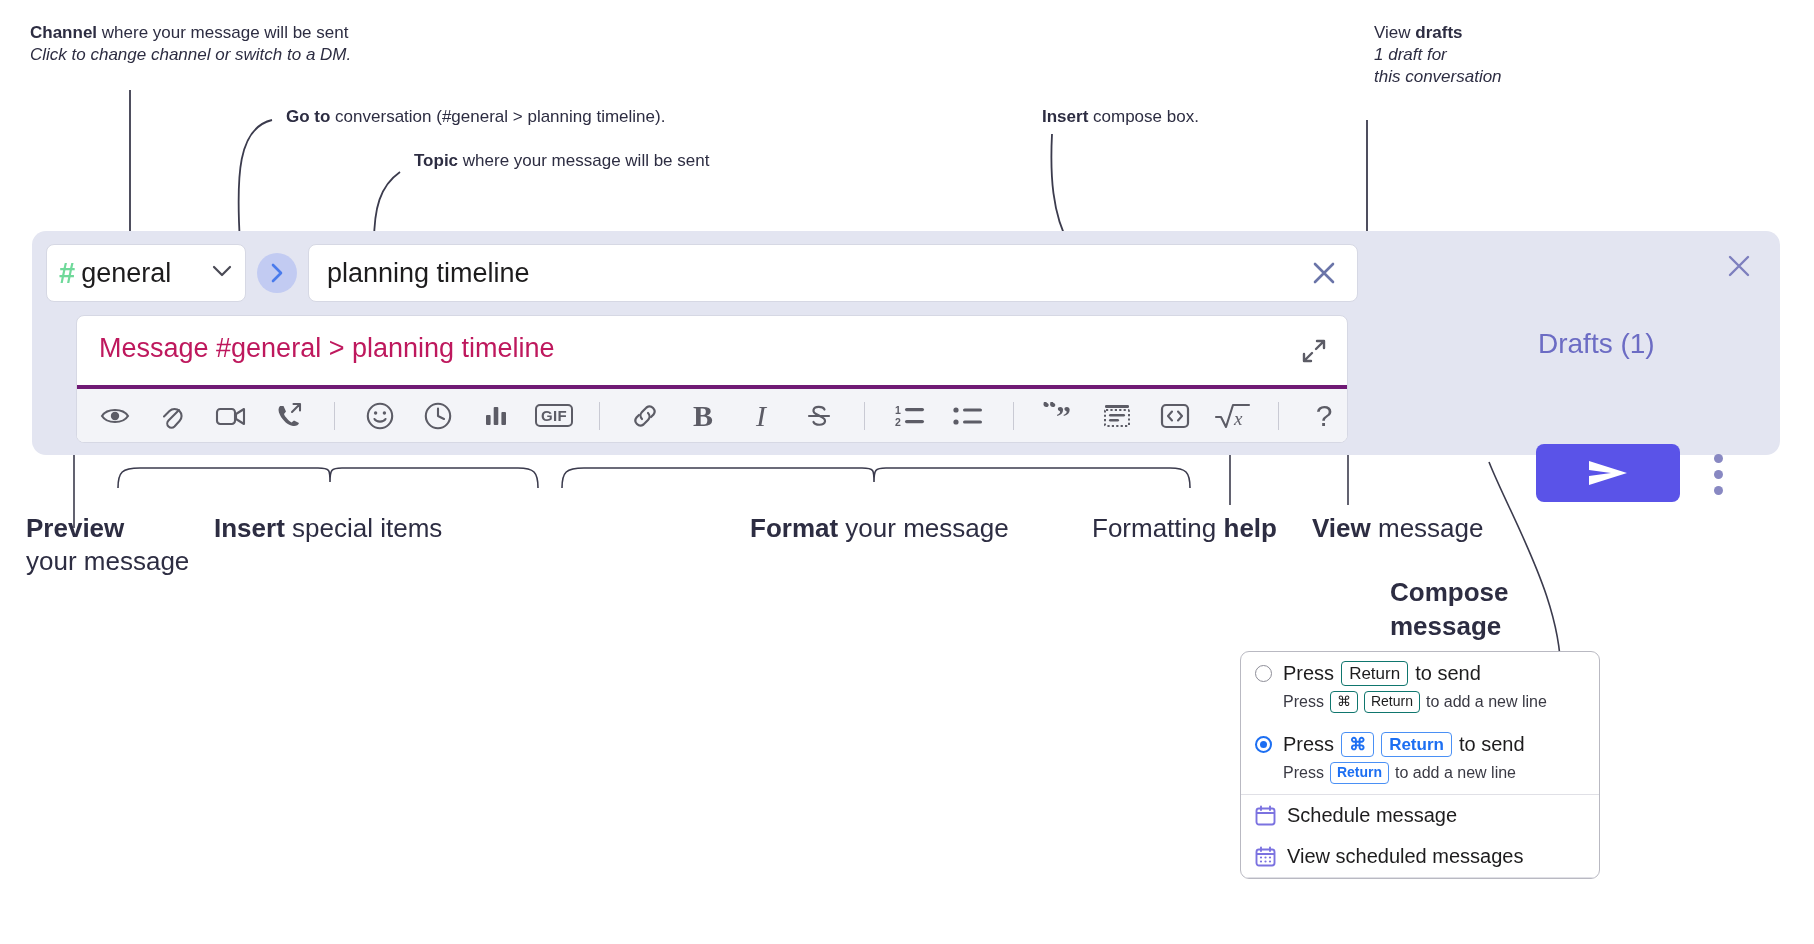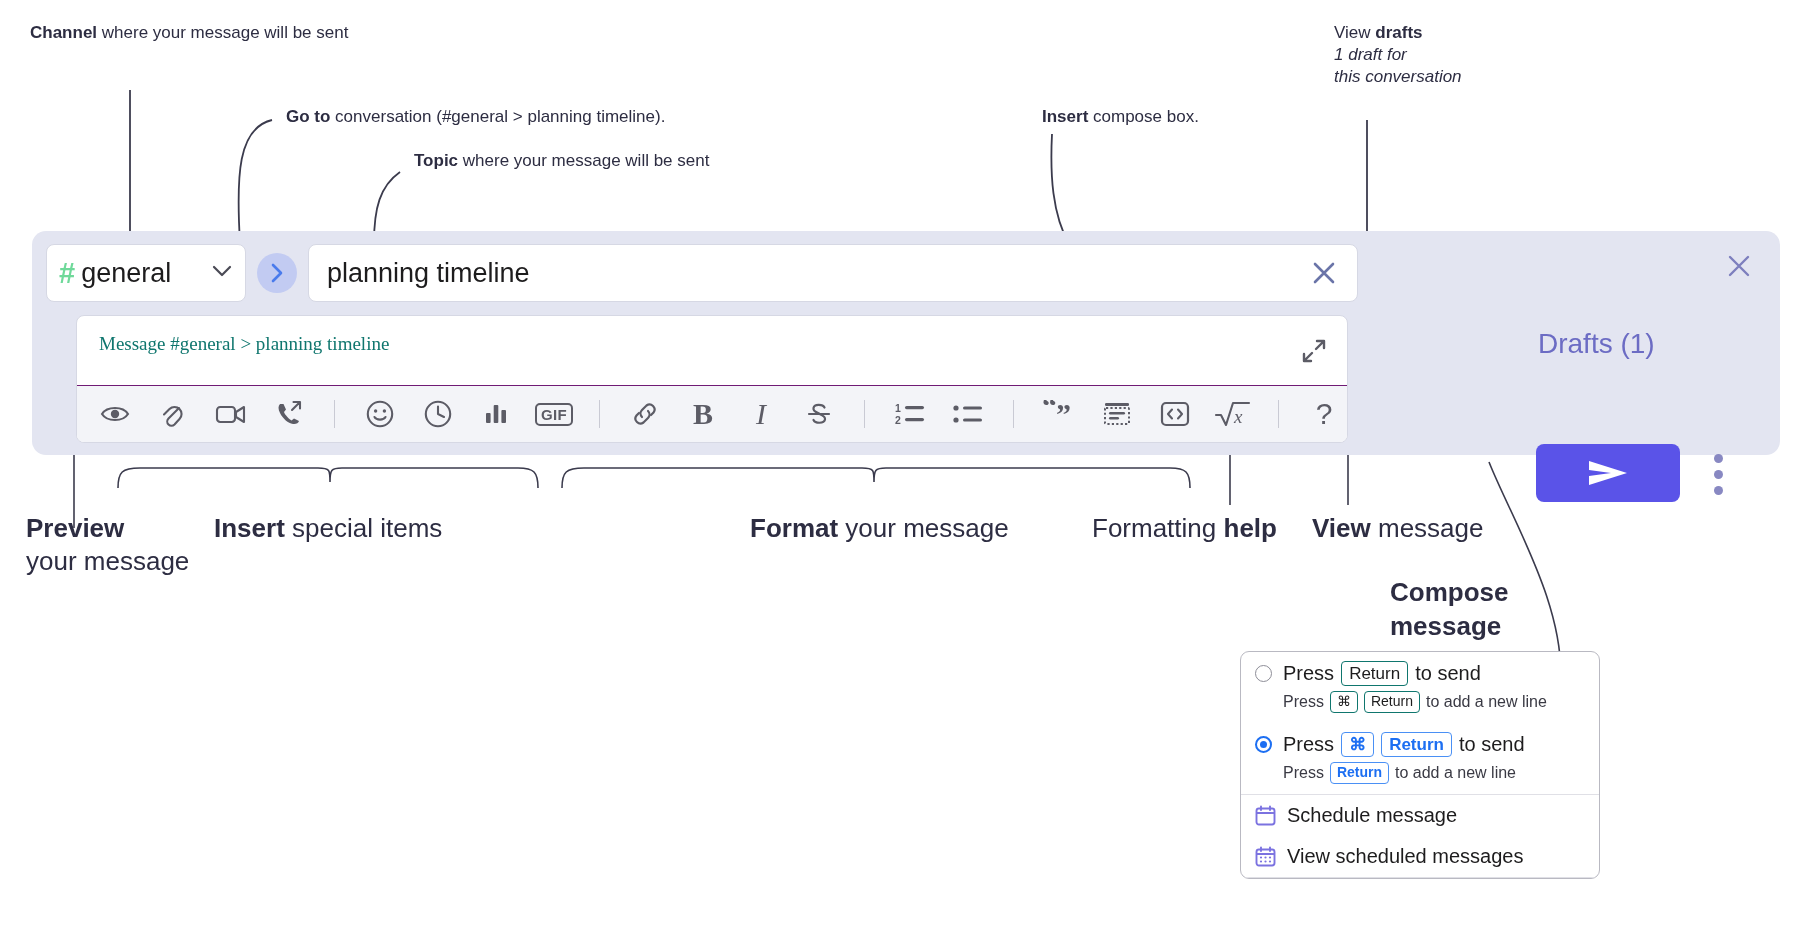--- a/index.html
+++ b/index.html
@@ -97,34 +97,34 @@
     border:1px solid #d6d8e4;
     border-radius:8px;
     box-sizing:border-box;
     overflow:hidden;
   }
   #message-input-area{
     position:relative;height:70px;
   }
   #message-placeholder{
     position:absolute;left:22px;top:17px;
-    font-size:19px;color:#0f766e;font-family:Liberation Serif, serif;
+    font-size:27px;color:#be185d;
   }
   #expand-btn{
     position:absolute;right:16px;top:18px;
     width:34px;height:34px;cursor:pointer;
     display:flex;align-items:center;justify-content:center;
   }
 
   
   #toolbar{
     position:absolute;left:0;bottom:0;
     width:100%;height:57px;
     background:#f3f4f8;
-    border-top:1px solid #701a75;
+    border-top:4px solid #701a75;
     display:flex;align-items:center;
     padding-left:14px;
     box-sizing:border-box;
     gap:10px;
   }
   .tbtn{
     width:48px;height:44px;
     display:flex;align-items:center;justify-content:center;
     cursor:pointer;color:#5c5c66;flex:0 0 auto;
   }
@@ -244,35 +244,36 @@
 
   <path d="M1230,455 L1230,505" stroke="#3b3b4d" stroke-width="1.6" fill="none"></path>
 
   <path d="M1348,455 L1348,505" stroke="#3b3b4d" stroke-width="1.6" fill="none"></path>
 
   <path d="M1489,462 C1512,520 1568,610 1560,688 C1554,740 1500,760 1420,756" stroke="#3b3b4d" stroke-width="1.6" fill="none"></path>
 </svg>
 
 <div class="ann ann-lg" style="left:30px;top:22px;">
   <div><b>Channel</b><span> where your message will be sent</span></div>
+  <div><i>Click to change channel or switch to a DM.</i></div>
 </div>
 
 <div class="ann ann-lg" style="left:286px;top:106px;">
   <b>Go to</b><span> conversation (#general &gt; planning timeline).</span>
 </div>
 
 <div class="ann ann-lg" style="left:414px;top:150px;">
   <b>Topic</b><span> where your message will be sent</span>
 </div>
 
 <div class="ann ann-lg" style="left:1042px;top:106px;">
   <b>Insert</b><span> compose box.</span>
 </div>
 
-<div class="ann ann-lg" style="left:1334px;top:22px;">
+<div class="ann ann-lg" style="left:1374px;top:22px;">
   <div><span>View </span><b>drafts</b></div>
   <div><i>1 draft for</i></div>
   <div><i>this conversation</i></div>
 </div>
 
 <div id="compose-panel">
 
   <div id="panel-inner">
 
     <div id="channel-row">

